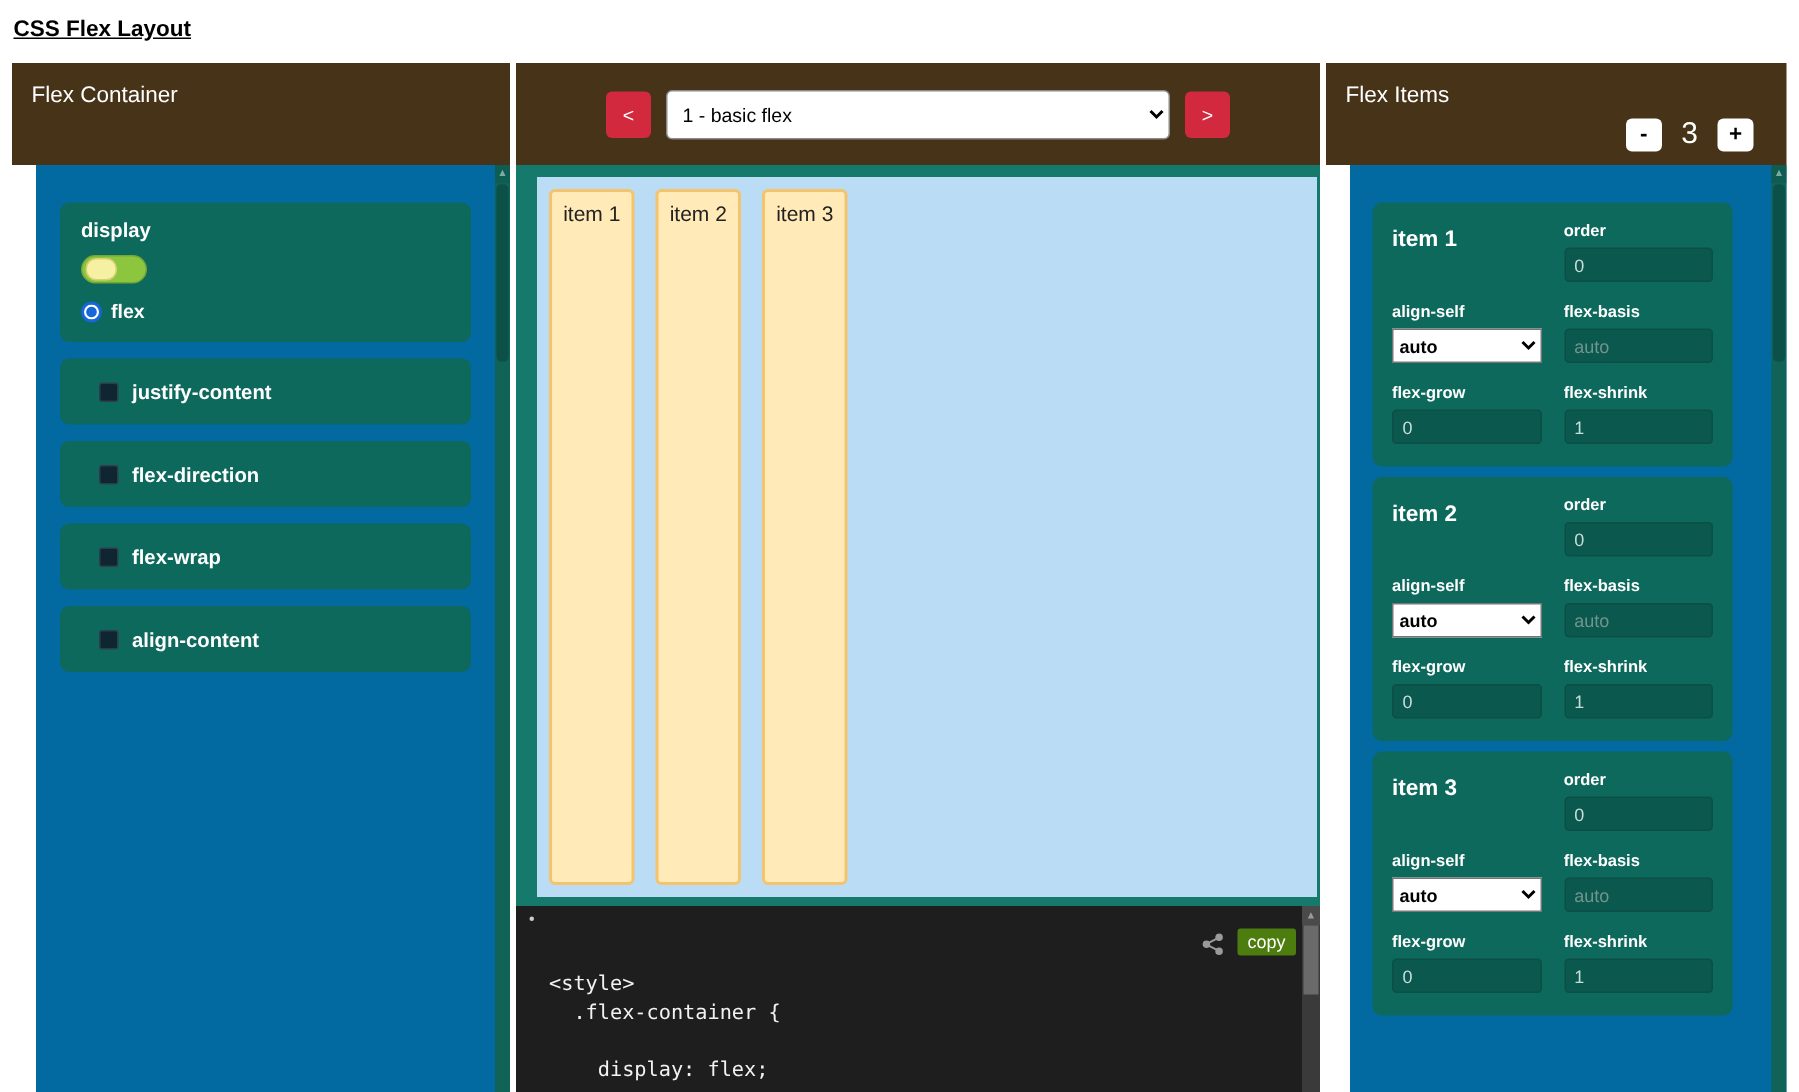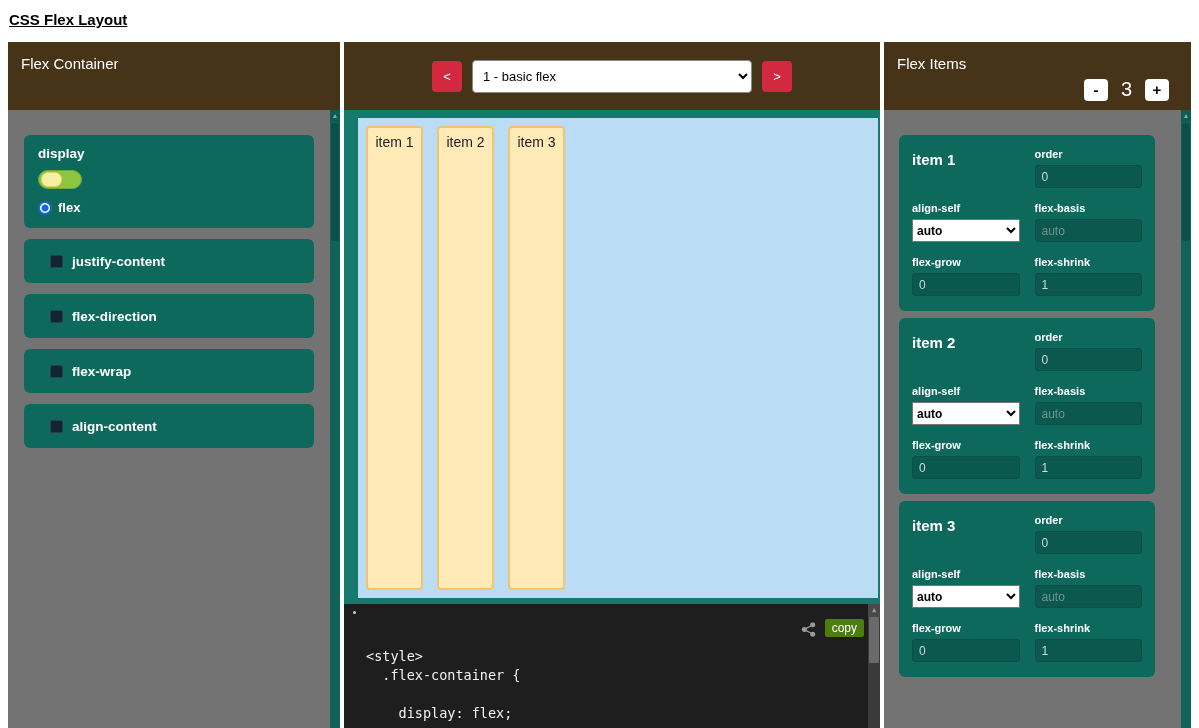--- a/index.html
+++ b/index.html
@@ -14,21 +14,21 @@
 
   .app { display: flex; gap: 4px; padding: 0 8px; height: 686px; }
   .col { display: flex; flex-direction: column; min-width: 0; }
   .col-left { width: 332px; justify-content: flex-end; }
   .col-mid { width: 536px; }
   .col-right { flex: 1; }
 
   .col-header { background: #463318; flex: 0 0 68px; color: #fff; position: relative; }
   .hdr-title { position: absolute; top: 13px; left: 13px; font-size: 15px; font-weight: normal; }
 
-  .col-body { flex: 1; background: #737373; position: relative; overflow: hidden; }
+  .col-body { flex: 1; background: #0369a1; position: relative; overflow: hidden; margin-left: 16px; }
 
   
   .tealbar { position: absolute; top: 0; right: 0; bottom: 0; width: 10px; background: #116257; }
   .tealbar .sb-btn { height: 12px; background: #0f5c52; color: #7cab9f; font-size: 7px; text-align: center; line-height: 12px; }
   .tealbar .sb-thumb { position: absolute; top: 13px; left: 1px; right: 1px; height: 118px; background: #0c5148; border-radius: 3px; }
 
   
   .left-body-inner { padding: 25px 26px 0 16px; }
   .panel { background: #0e695d; border-radius: 6px; margin-bottom: 11px; }
   .display-panel { padding: 11px 14px 13px; }
@@ -40,21 +40,21 @@
            background: radial-gradient(circle, #1668d8 0 3.2px, #ffffff 3.8px); }
   .radio-label { color: #fff; font-weight: bold; font-size: 13px; }
 
   .option-panel { height: 44px; display: flex; align-items: center; padding-left: 26px; gap: 9px; }
   .checkbox { appearance: none; -webkit-appearance: none; width: 13px; height: 13px; background: #102532; border: 1px solid #2c3e4a; border-radius: 2px; }
   .option-label { color: #fff; font-weight: bold; font-size: 13.5px; }
 
   
   .mid-header { display: flex; align-items: center; justify-content: center; gap: 10px; }
   .nav-btn { width: 30px; height: 31px; background: #d2293e; color: #fff; border: none; border-radius: 4px; font-size: 13px; font-family: inherit; cursor: pointer; }
-  .scenario-select { width: 280px; height: 33px; border-radius: 4px; border: 1px solid #8a8a8a; background: #fff; font-size: 13px; padding: 0 6px; font-family: inherit; }
+  .scenario-select { width: 336px; height: 33px; border-radius: 4px; border: 1px solid #8a8a8a; background: #fff; font-size: 13px; padding: 0 6px; font-family: inherit; }
 
   
   .preview-wrap { background: #15796b; padding: 8px 2px 6px 14px; }
   .flex-preview { background: #badcf4; height: 480px; padding: 8px; display: flex; gap: 14px; align-items: stretch; }
   .flex-item { width: 57px; flex: 0 0 57px; background: #ffeab8; border: 2px solid #f3c46c; border-radius: 4px; color: #222;
                font-size: 14px; text-align: center; padding-top: 6px; }
 
   
   .code-area { flex: 1; min-height: 0; background: #1e1e1e; position: relative; overflow: hidden;
                font-family: "DejaVu Sans Mono", "Liberation Mono", monospace; color: #f2f2f2; }

